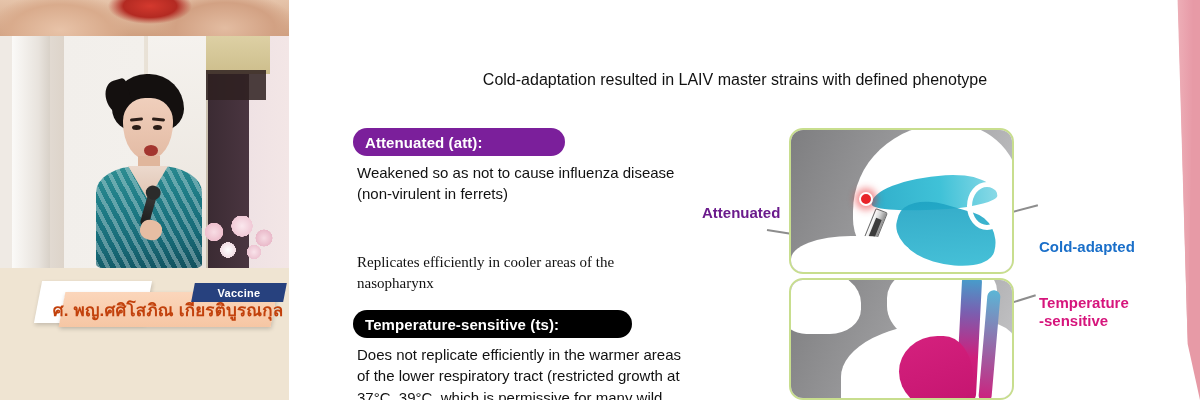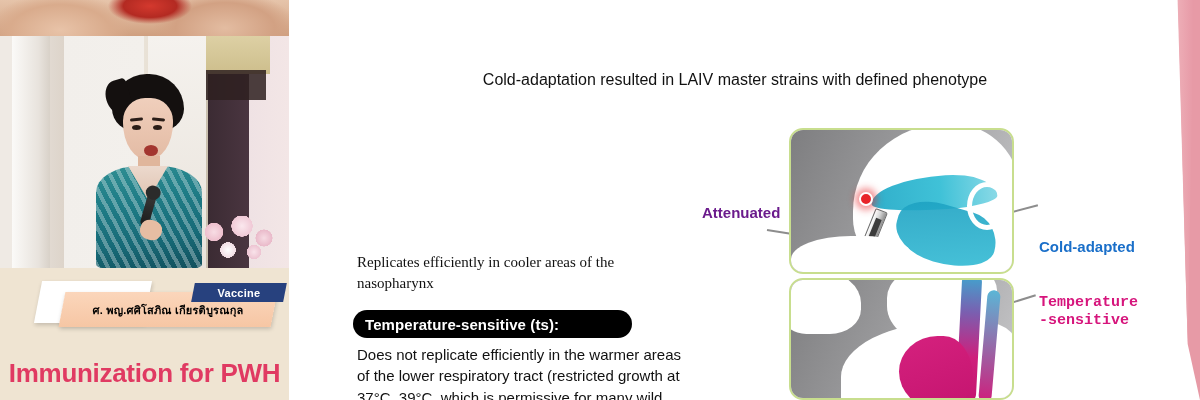--- a/index.html
+++ b/index.html
@@ -116,21 +116,21 @@
   }
   .vp-name-plate {
     position:absolute; left:62px; top:292px; width:212px; height:35px;
     background: linear-gradient(180deg,#fbd6bb,#f6c6a4);
     box-shadow: 1px 2px 4px rgba(0,0,0,.18);
     transform: skewX(-11deg);
   }
   .vp-name-text {
     position:absolute; left:62px; top:292px; width:212px; height:35px;
     display:flex; align-items:center; justify-content:center;
-    color:#000000; font-size:11px; font-weight:bold; letter-spacing:.2px;
+    color:#c2410c; font-size:17px; font-weight:bold; letter-spacing:.2px;
     white-space:nowrap;
   }
   .vp-speaker-badge {
     position:absolute; left:193px; top:283px; width:92px; height:19px;
     background:#27417e; transform: skewX(-11deg);
   }
   .vp-speaker-text {
     position:absolute; left:193px; top:283px; width:92px; height:19px;
     display:flex; align-items:center; justify-content:center;
     color:#ffffff; font-size:11px; font-weight:bold; letter-spacing:.3px;
@@ -179,21 +179,21 @@
     width:378px; white-space:pre-line;
   }
   .body-text.att { left:68px; top:162px; }
   .body-text.ca  { left:68px; top:252px;font-family:Liberation Serif, serif; }
   .body-text.ts  { left:68px; top:344px; }
 
   
   .callout { position:absolute; font-size:15px; font-weight:bold; white-space:pre-line; line-height:1.2; }
   .callout.attenuated { left:400px; top:204px; color:#6b1b8c;margin-left:13px; }
   .callout.coldadapted { left:750px; top:238px; color:#1a6fc9; }
-  .callout.tempsens { left:750px; top:294px; color:#d6157c;font-family:Liberation Mono, monospace; }
+  .callout.tempsens { left:750px; top:294px; color:#d6157c; }
 
   .leader { position:absolute; background:#8d8d8d; height:2px; transform-origin: left center; }
 
   
   .diagram-box {
     position:absolute; border:2px solid #c8de8e; border-radius:14px; overflow:hidden;
     background:#fff;
   }
   .dbox-top { left:500px; top:128px; width:225px; height:146px; }
   .dbox-bot { left:500px; top:278px; width:225px; height:122px; }
@@ -312,27 +312,29 @@
     </div>
 
     <div class="vp-flowers"></div>
 
     <div class="vp-lower"></div>
     <div class="vp-white-card"></div>
     <div class="vp-name-plate"></div>
     <div class="vp-name-text">ศ. พญ.ศศิโสภิณ เกียรติบูรณกุล</div>
     <div class="vp-speaker-badge"></div>
     <div class="vp-speaker-text">Vaccine</div>
-    <div class="vp-title">Immunization for PWH</div>
   </div>
 
   <div id="slide">
 
     <div class="slide-subtitle">Cold-adaptation resulted in LAIV master strains with defined phenotype</div>
 
+    <div class="pill att">Attenuated (att):</div>
+    <div class="body-text att">Weakened so as not to cause influenza disease
+(non-virulent in ferrets)</div>
 
     <div class="body-text ca">Replicates efficiently in cooler areas of the
 nasopharynx</div>
 
     <div class="pill ts">Temperature-sensitive (ts):</div>
     <div class="body-text ts">Does not replicate efficiently in the warmer areas
 of the lower respiratory tract (restricted growth at
 37°C, 39°C, which is permissive for many wild</div>
 
     <div class="callout attenuated">Attenuated</div>

